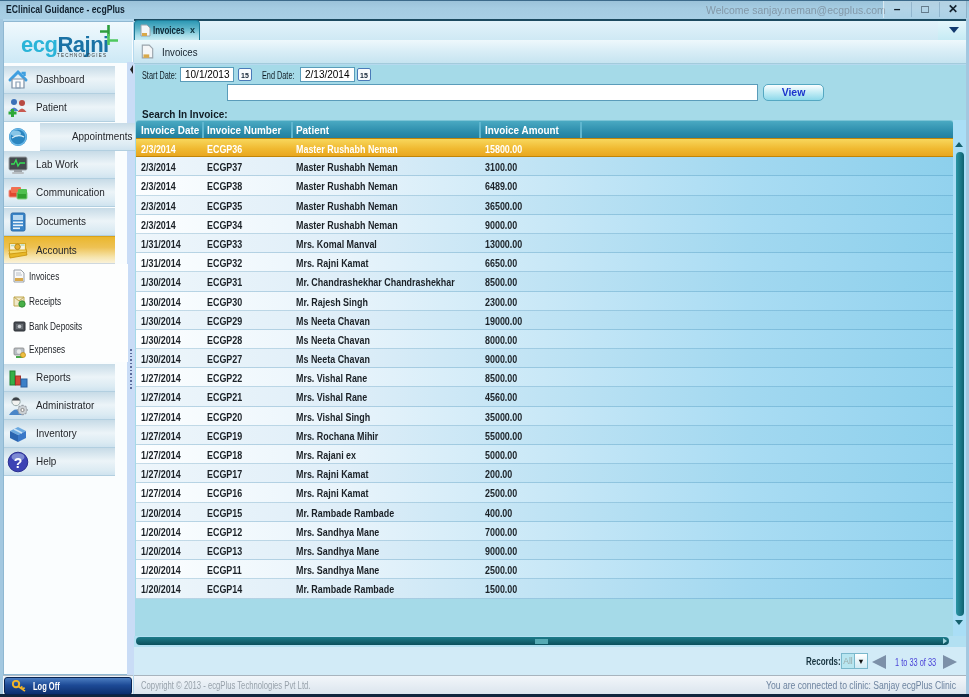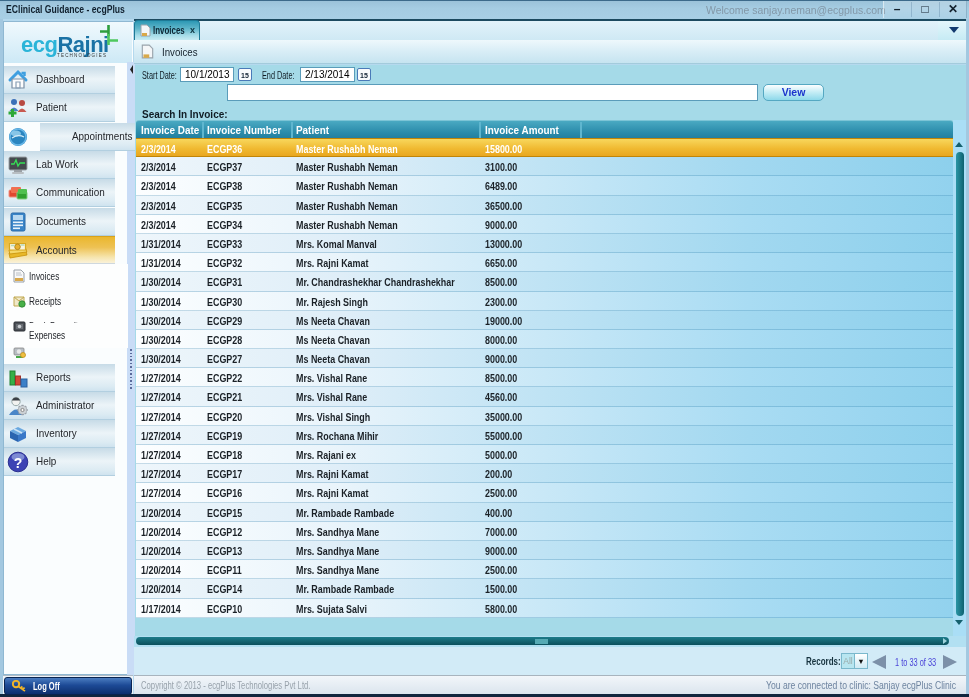--- a/index.html
+++ b/index.html
@@ -148,21 +148,21 @@
     </div>
     <div class="abs submenu" style="top:264px;">
       <span class="label">Invoices</span>
     </div>
     <div class="abs submenu" style="top:289px;">
       <span class="label">Receipts</span>
     </div>
     <div class="abs submenu" style="top:314px;">
       <span class="label">Bank Deposits</span>
     </div>
-    <div class="abs submenu" style="top:323px;padding-left:35px;">
+    <div class="abs submenu" style="top:337px;padding-left:35px;">
       <span class="label">Expenses</span>
     </div>
     <div class="abs menuitem" style="top:364px;">
       <span class="label">Reports</span>
     </div>
     <div class="abs menuitem" style="top:392px;">
       <span class="label">Administrator</span>
     </div>
     <div class="abs menuitem" style="top:420px;">
       <span class="label">Inventory</span>
@@ -445,26 +445,20 @@
       <span class="c2">ECGP11</span>
       <span class="c3">Mrs. Sandhya Mane</span>
       <span class="c4">2500.00</span>
     </div>
     <div class="row o">
       <span class="c1">1/20/2014</span>
       <span class="c2">ECGP14</span>
       <span class="c3">Mr. Rambade Rambade</span>
       <span class="c4">1500.00</span>
     </div>
-    <div class="row e">
-      <span class="c1">1/17/2014</span>
-      <span class="c2">ECGP10</span>
-      <span class="c3">Mrs. Sujata Salvi</span>
-      <span class="c4">5800.00</span>
-    </div>
   </div>
 
 <div class="abs" id="vtrack"></div>
 <div class="abs tri" style="left:955px; top:142px; border-left:4px solid transparent; border-right:4px solid transparent; border-bottom:5px solid #15606e;"></div>
 <div class="abs" id="vthumb"></div>
 <div class="abs tri" style="left:955px; top:620px; border-left:4px solid transparent; border-right:4px solid transparent; border-top:5px solid #15606e;"></div>
 
 <div class="abs" id="hstrip"></div>
 <div class="abs tri" style="left:138px; top:638px; border-top:3px solid transparent; border-bottom:3px solid transparent; border-right:4px solid #9fd4dc;"></div>
 <div class="abs" id="hbar"></div>

